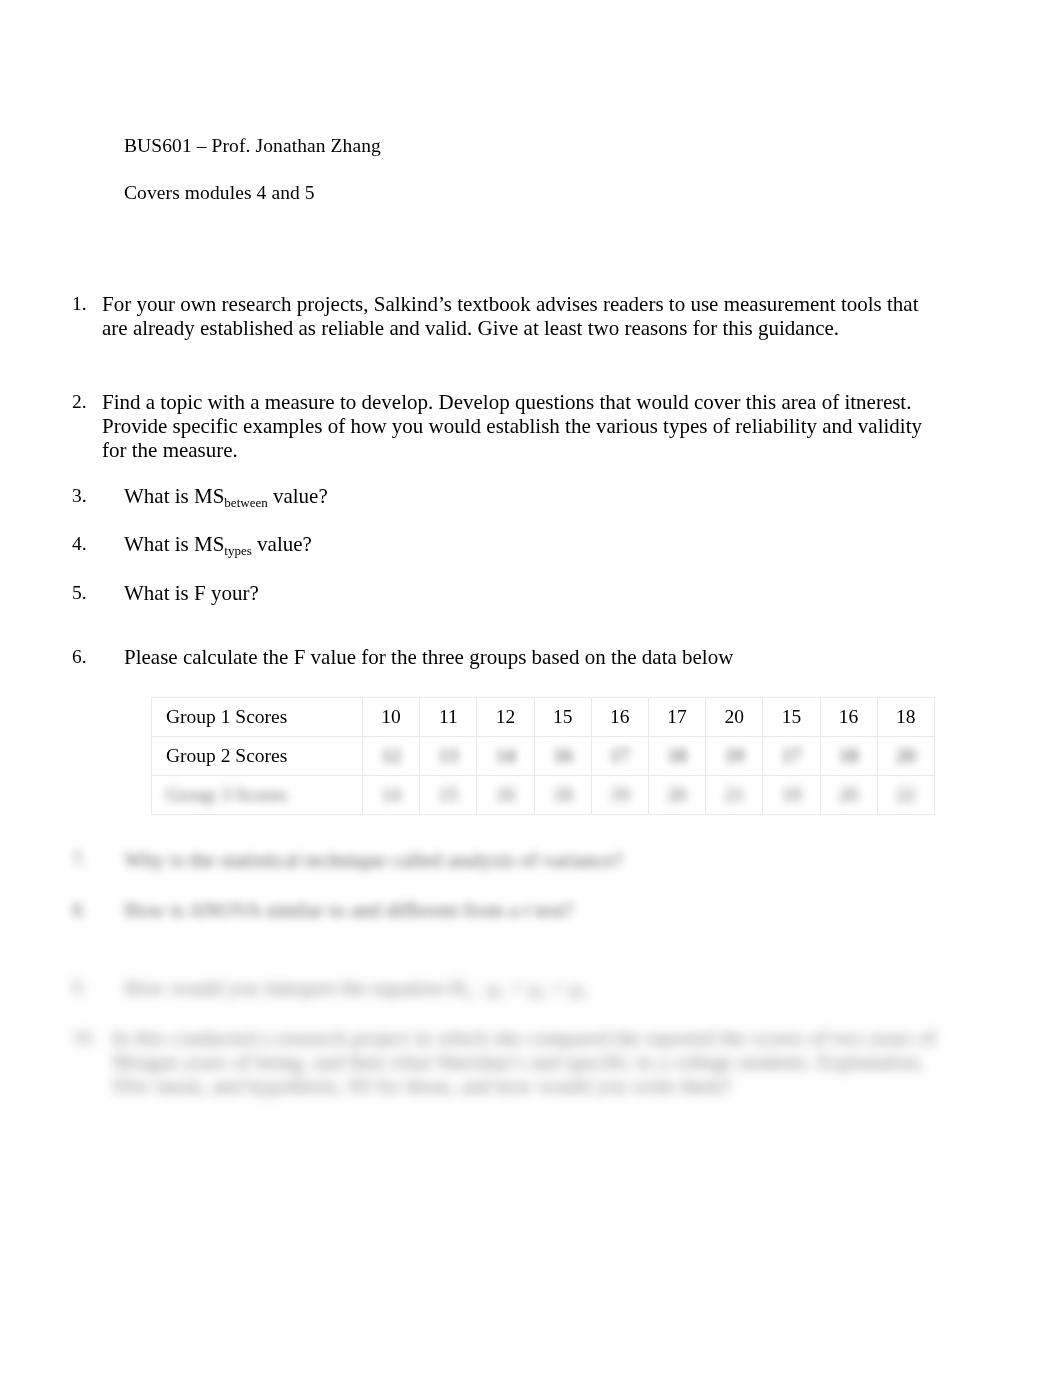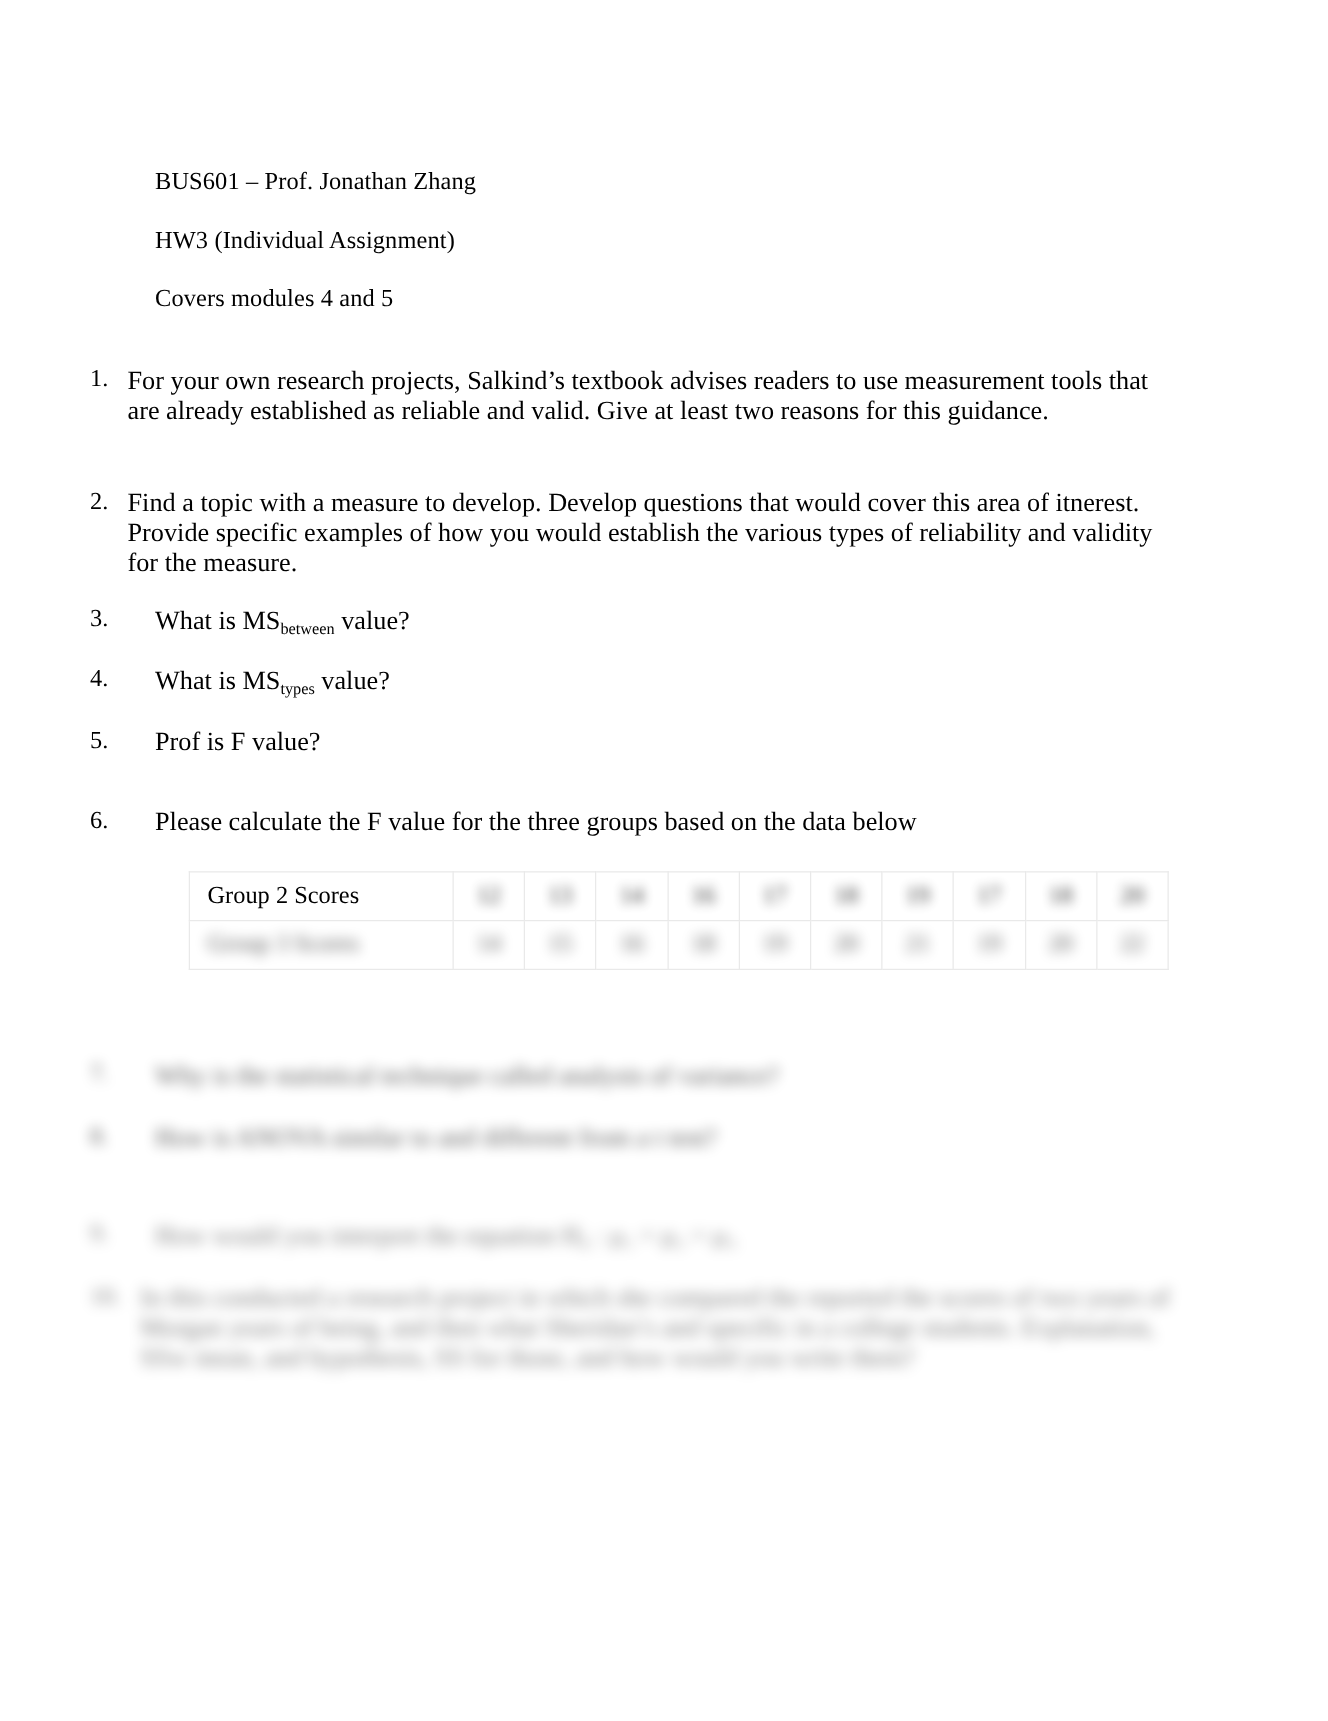--- a/index.html
+++ b/index.html
@@ -123,21 +123,20 @@
 
   .eq { white-space: nowrap; }
 </style>
 </head>
 <body>
 
 <div class="page">
 
   <div class="header-block">
     <div class="header-line">BUS601 – Prof. Jonathan Zhang</div>
-    <div class="header-line">HW3 (Individual Assignment)</div>
     <div class="header-line">Covers modules 4 and 5</div>
   </div>
 
   <div class="item-para" id="item1">
     <span class="item-num">1.</span>
     <span class="item-text">For your own research projects, Salkind’s textbook advises readers to use measurement tools that are already established as reliable and valid. Give at least two reasons for this guidance.</span>
   </div>
 
   <div class="item-para" id="item2">
     <span class="item-num">2.</span>
@@ -149,30 +148,43 @@
     <span class="item-text"><span>What is MS</span><sub>between</sub><span> value?</span></span>
   </div>
 
   <div class="item-para item-tab" id="item4">
     <span class="item-num">4.</span>
     <span class="item-text"><span>What is  MS</span><sub>types</sub><span> value?</span></span>
   </div>
 
   <div class="item-para item-tab" id="item5">
     <span class="item-num">5.</span>
-    <span class="item-text">Prof is  F value?</span>
+    <span class="item-text">What is  F your?</span>
   </div>
 
   <div class="item-para item-tab" id="item6">
     <span class="item-num">6.</span>
     <span class="item-text">Please calculate the F value for the three groups based on the data below</span>
   </div>
 
   <table class="score-table">
     <tbody>
+      <tr class="blur-05">
+        <td class="label-cell">Group 1 Scores</td>
+        <td>10</td>
+        <td>11</td>
+        <td>12</td>
+        <td>15</td>
+        <td>16</td>
+        <td>17</td>
+        <td>20</td>
+        <td>15</td>
+        <td>16</td>
+        <td>18</td>
+      </tr>
       <tr>
         <td class="label-cell blur-05">Group 2 Scores</td>
         <td class="blur-4">12</td>
         <td class="blur-4">13</td>
         <td class="blur-4">14</td>
         <td class="blur-4">16</td>
         <td class="blur-4">17</td>
         <td class="blur-4">18</td>
         <td class="blur-4">19</td>
         <td class="blur-4">17</td>

